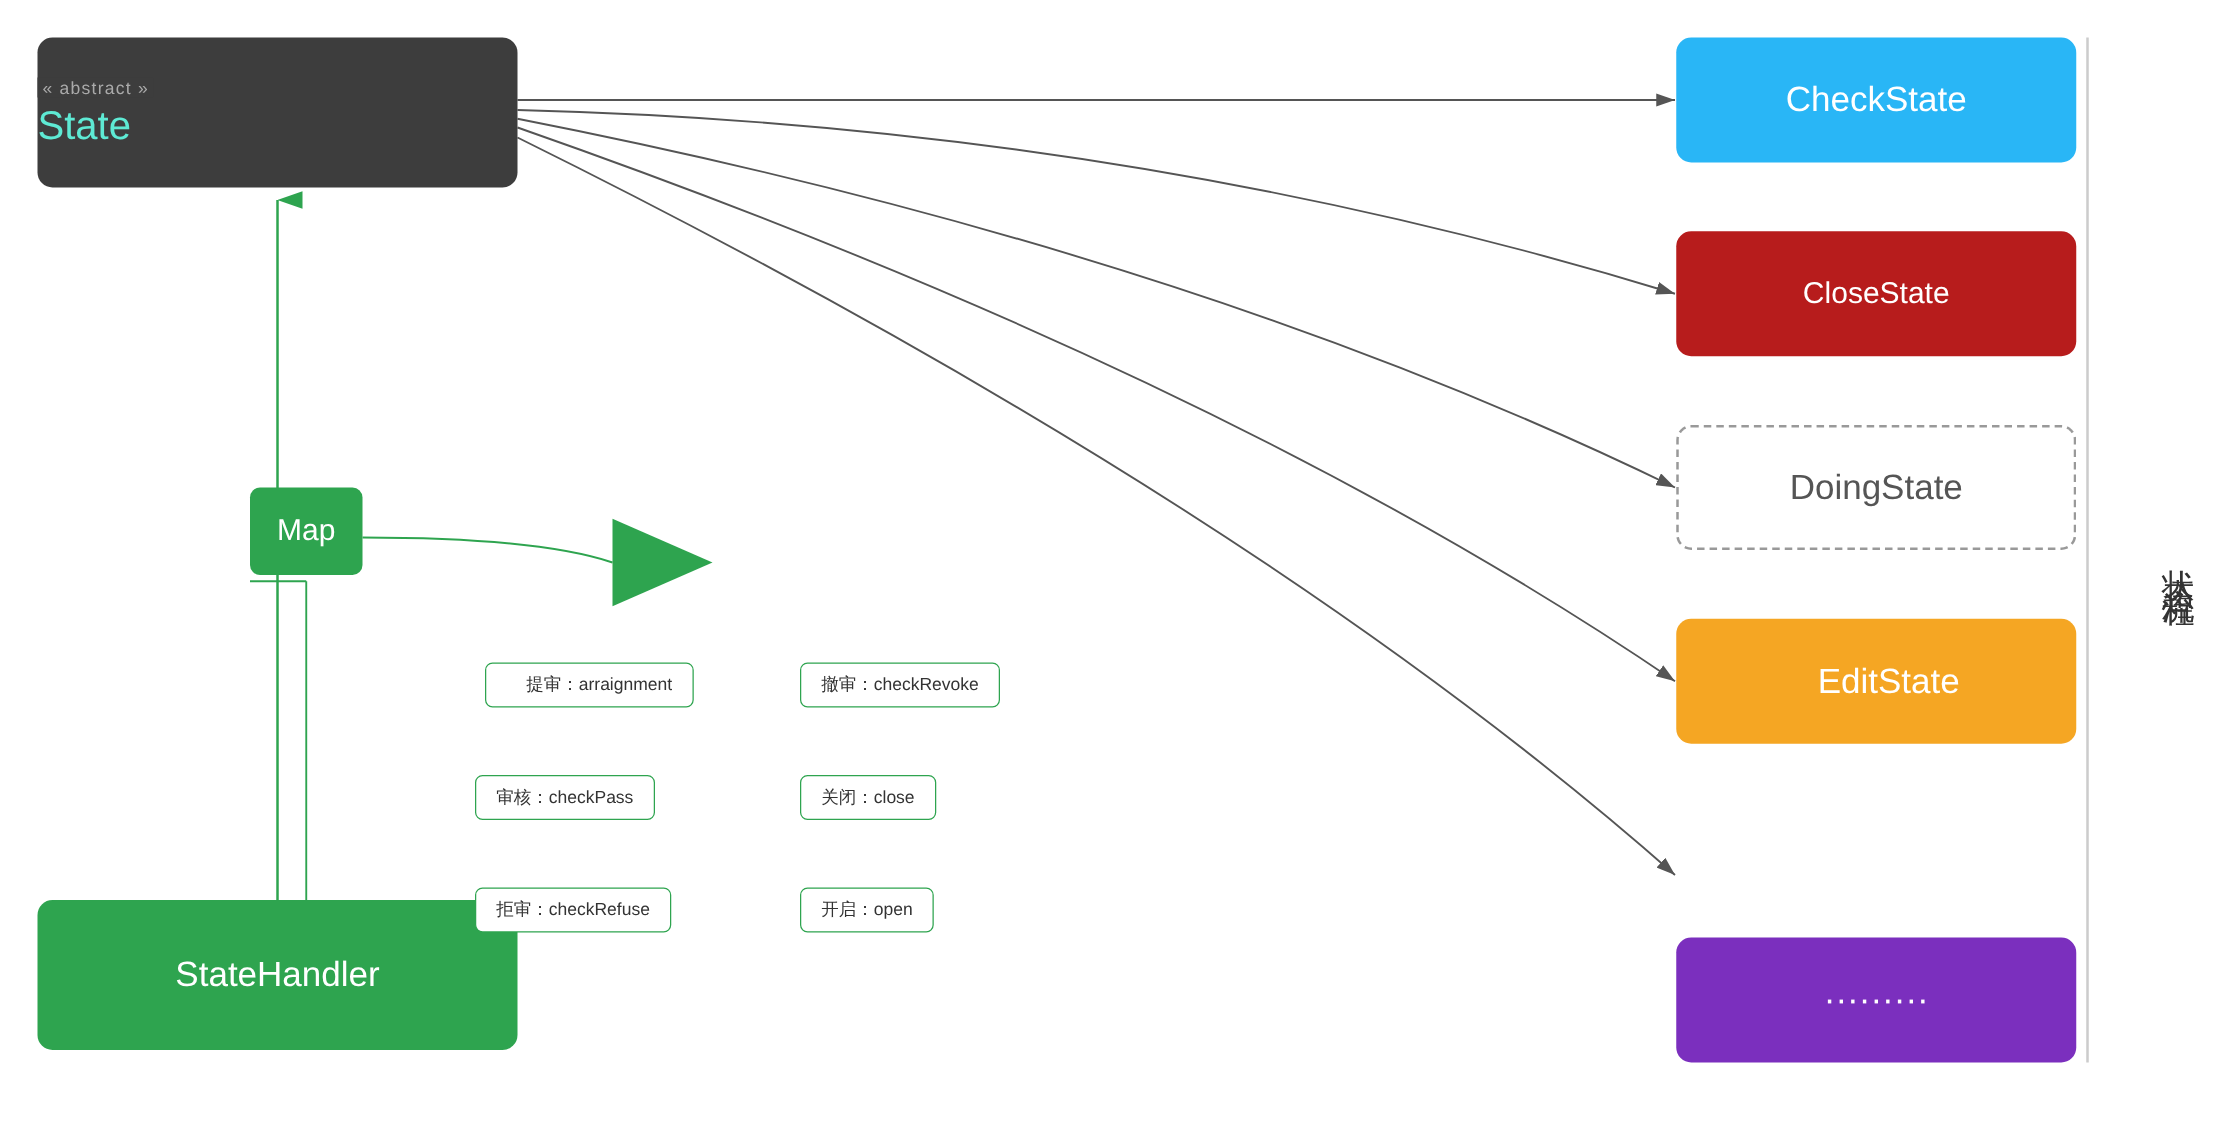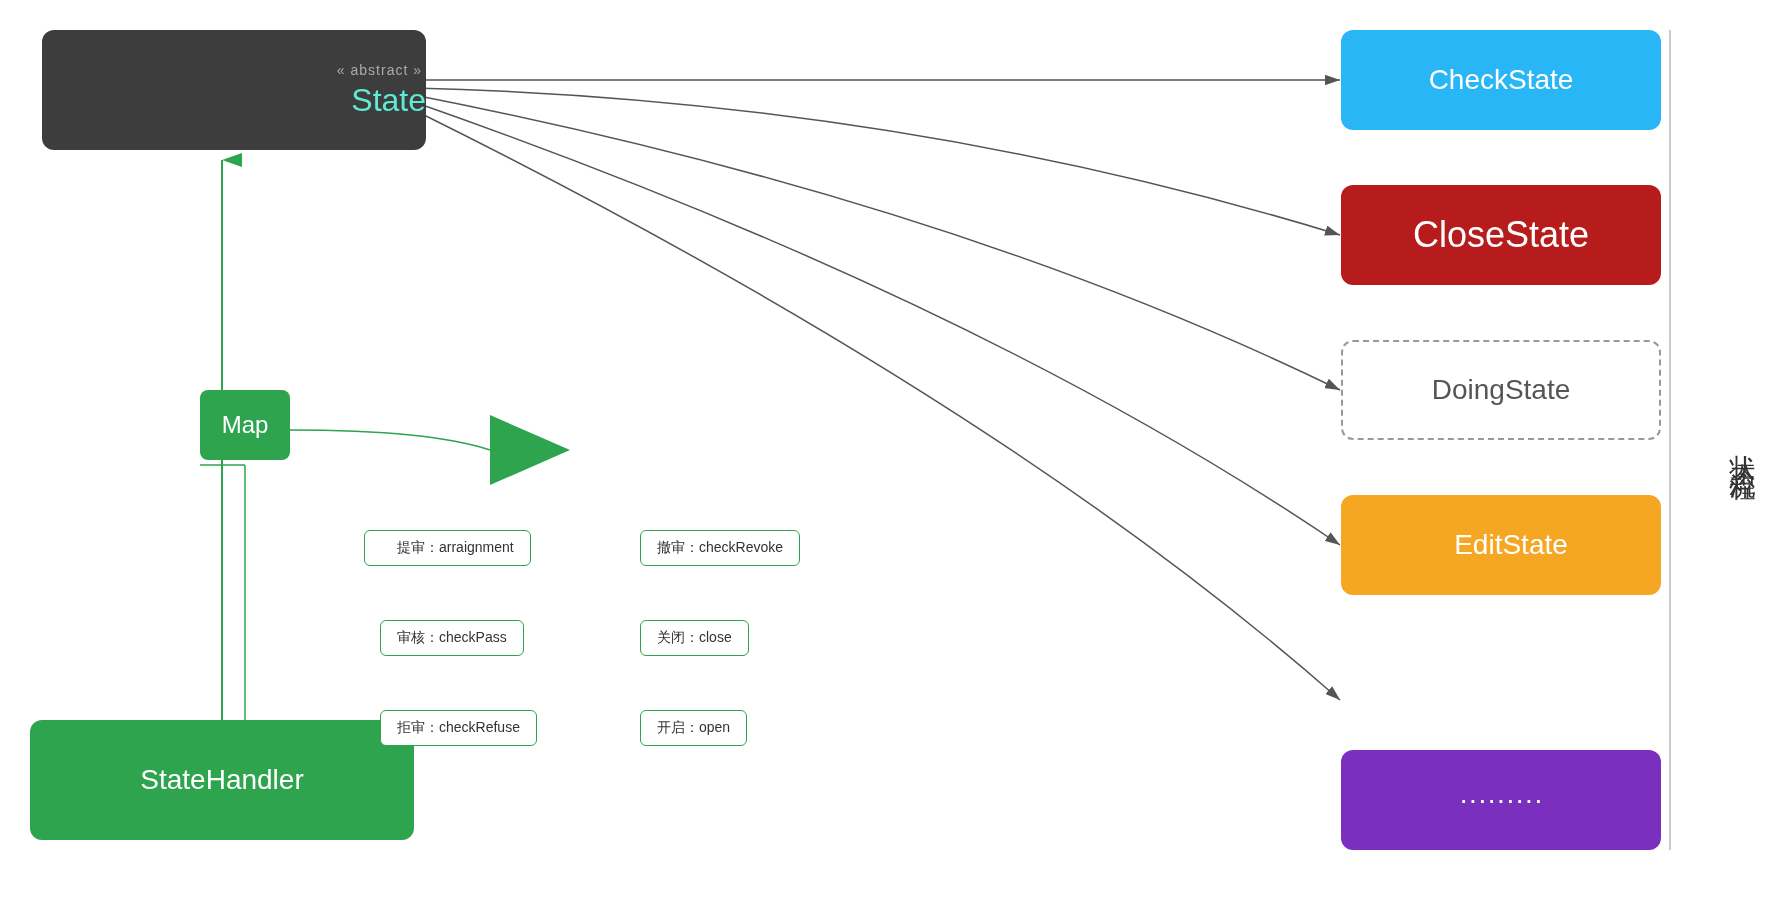--- a/index.html
+++ b/index.html
@@ -13,28 +13,28 @@
     }
     .diagram-container {
       position: relative;
       width: 1781px;
       height: 900px;
     }
     
     .abstract-state-box {
       position: absolute;
       top: 30px;
-      left: 42px;
+      left: 30px;
       width: 384px;
       height: 120px;
       background: #3d3d3d;
       border-radius: 12px;
       display: flex;
       flex-direction: column;
-      align-items: flex-end;
+      align-items: flex-start;
       justify-content: center;
       color: white;
     }
     .abstract-label {
       font-size: 14px;
       color: #aaa;
       letter-spacing: 1px;
       margin-bottom: 4px;
     }
     .abstract-label span {
@@ -99,21 +99,21 @@
       top: 185px;
       right: 120px;
       width: 320px;
       height: 100px;
       background: #b71c1c;
       border-radius: 12px;
       display: flex;
       align-items: center;
       justify-content: center;
       color: white;
-      font-size: 36px;
+      font-size: 24px;
       font-weight: 500;
     }
     .doing-state-box {
       position: absolute;
       top: 340px;
       right: 120px;
       width: 320px;
       height: 100px;
       background: white;
       border: 2px dashed #999;
@@ -263,21 +263,21 @@
   </div>
 
   <div class="edit-state-box">
     <span>EditState</span>
   </div>
 
   <div class="dots-state-box">
     <span>·········</span>
   </div>
 
-  <div class="method-box" style="top:530px; left:364px;padding-left:32px;">
+  <div class="method-box" style="top:530px; left:388px;padding-left:32px;">
     提审：arraignment
   </div>
   <div class="method-box" style="top:620px; left:380px;">
     审核：checkPass
   </div>
   <div class="method-box" style="top:710px; left:380px;">
     拒审：checkRefuse
   </div>
   <div class="method-box" style="top:530px; left:640px;">
     撤审：checkRevoke

